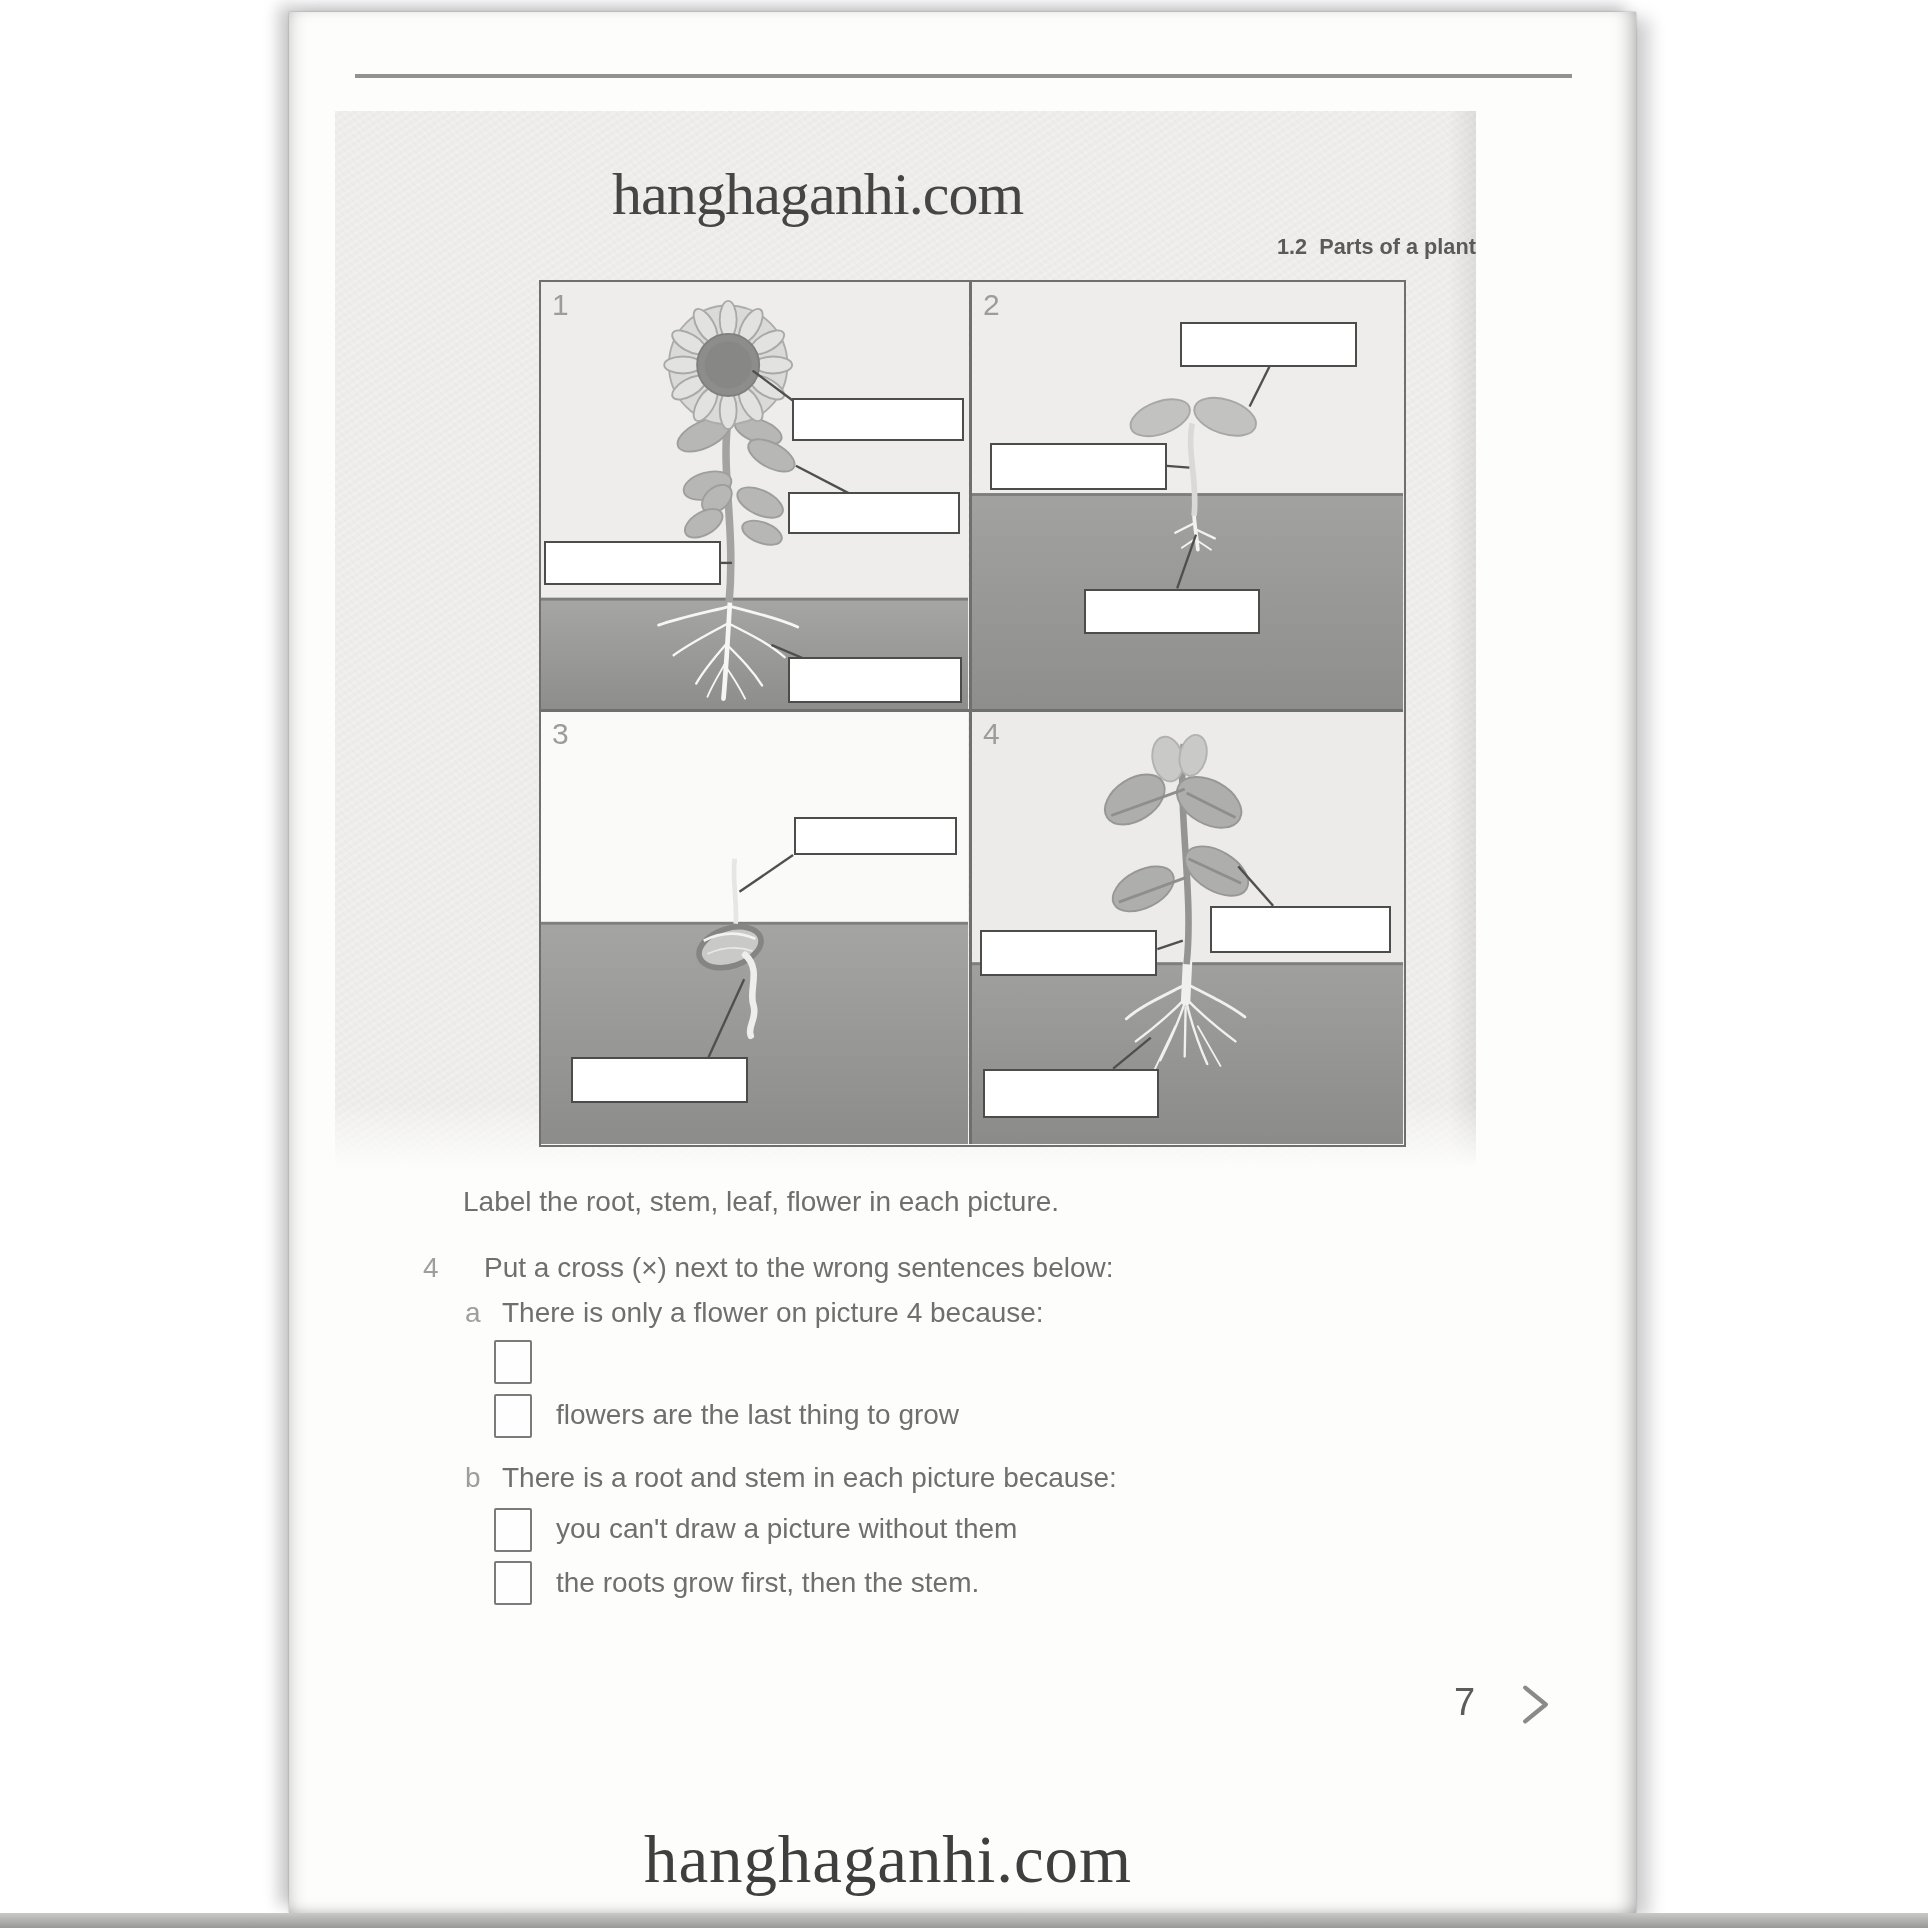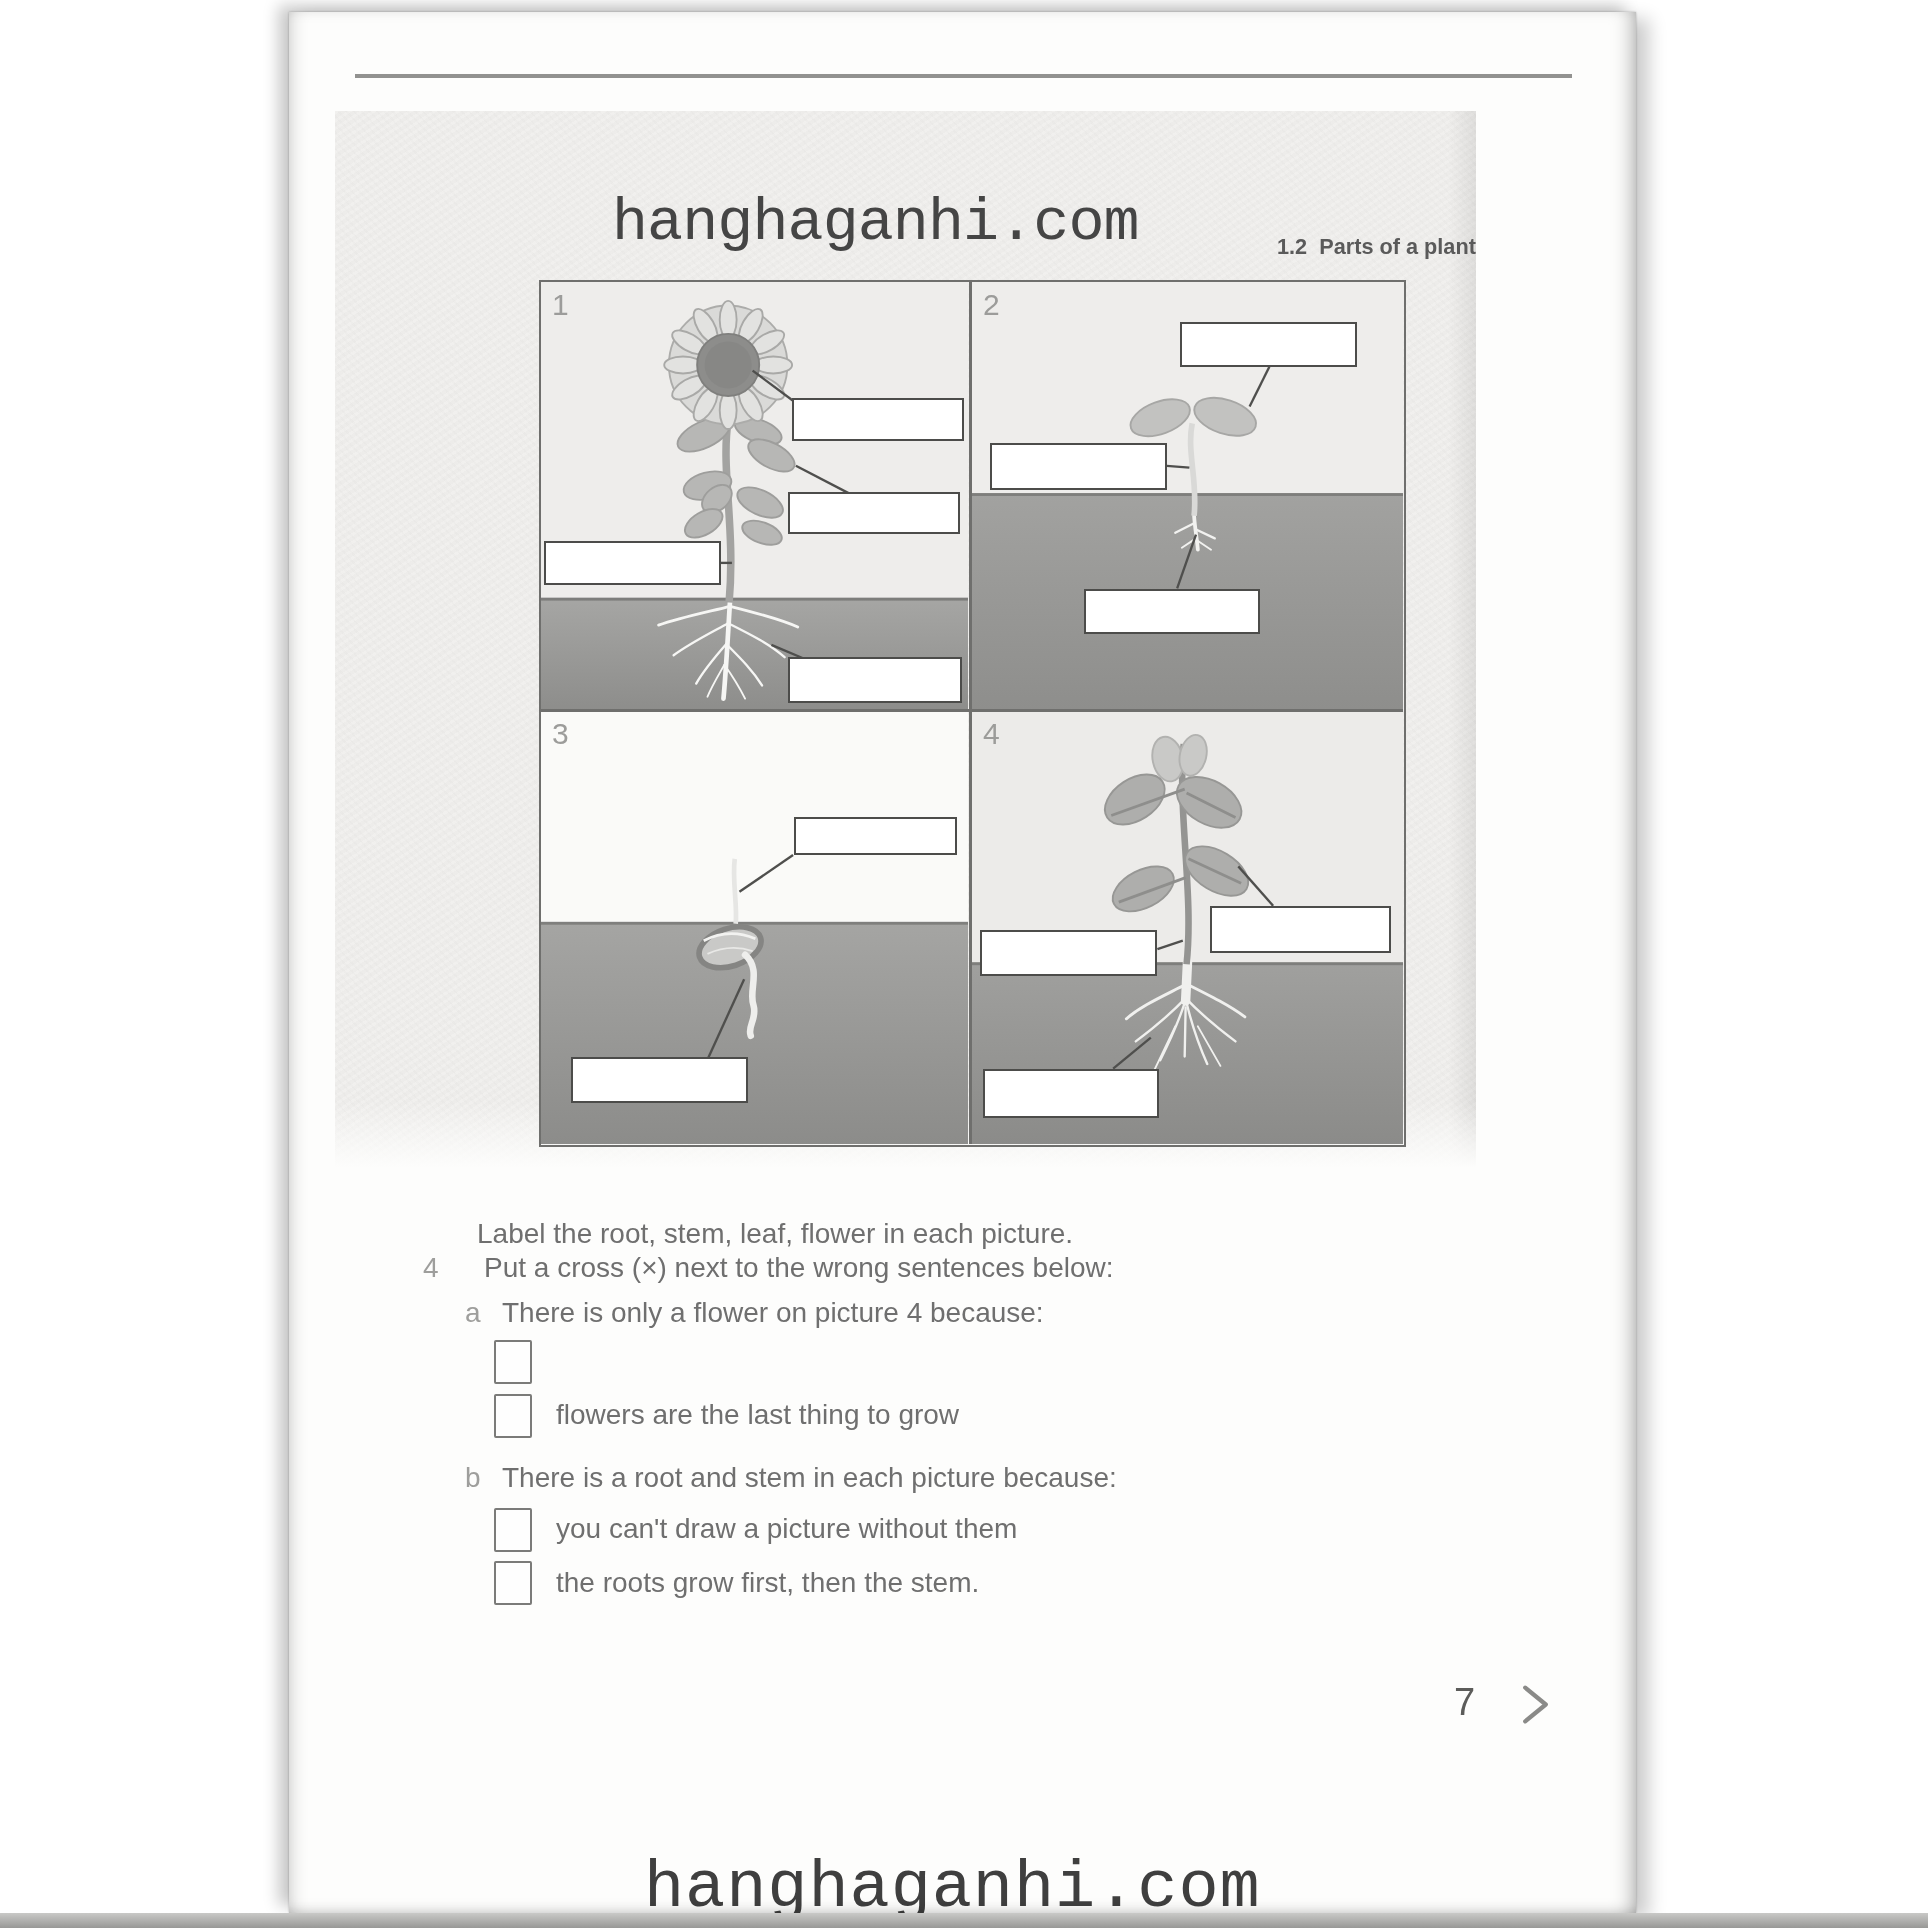--- a/index.html
+++ b/index.html
@@ -18,21 +18,21 @@
   
   .scan-area{left:335px;top:111px;width:1141px;height:1057px;background:#f0efed;
      background-image:
        repeating-linear-gradient(47deg, rgba(120,120,118,0.025) 0 1.9px, rgba(255,255,255,0) 1.9px 5.6px),
        repeating-linear-gradient(-33deg, rgba(255,255,255,0.05) 0 2.8px, rgba(0,0,0,0.012) 2.8px 6.6px);}
   .scan-area::before{content:"";position:absolute;right:0;top:0;width:28px;height:100%;
      background:linear-gradient(90deg, rgba(0,0,0,0) , rgba(0,0,0,0.07));}
   .scan-area::after{content:"";position:absolute;left:0;bottom:0;width:100%;height:66px;
      background:linear-gradient(180deg, rgba(253,253,252,0), #fdfdfc);}
 
-  .wm{color:#454545;font-family:Liberation Mono, monospace;white-space:nowrap;margin-top:29px;}
+  .wm{color:#454545;font-family:Liberation Serif, serif;white-space:nowrap;}
   .wm-top{left:612px;top:160px;font-size:60px;letter-spacing:-0.9px;}
   .wm-bottom{left:644px;top:1821px;font-size:67px;letter-spacing:0.9px;color:#3f3f3f;}
 
   .section-label{left:1277px;top:188px;font-size:21.7px;font-weight:700;color:#5a5a5a;white-space:pre;margin-top:46px;}
 
   
   .figure-grid{left:539px;top:280px;width:867px;height:867px;border:2.8px solid #6f6f6d;box-sizing:border-box;}
   .panel{overflow:hidden;}
   .panel svg{position:absolute;left:0;top:0;width:100%;height:100%;}
   .panel1{left:541px;top:282px;width:427px;height:427px;background:#eeedeb;}
@@ -254,21 +254,21 @@
   <div class="abs label-box" style="left:990px;top:443px;width:177px;height:47px;"></div>
   <div class="abs label-box" style="left:1084px;top:589px;width:176px;height:45px;"></div>
 
   <div class="abs label-box" style="left:794px;top:817px;width:163px;height:38px;"></div>
   <div class="abs label-box" style="left:571px;top:1057px;width:177px;height:46px;"></div>
 
   <div class="abs label-box" style="left:1210px;top:906px;width:181px;height:47px;"></div>
   <div class="abs label-box" style="left:980px;top:930px;width:177px;height:46px;"></div>
   <div class="abs label-box" style="left:983px;top:1069px;width:176px;height:49px;"></div>
 
-  <div class="abs bodytxt" style="left:477px;top:1183px;margin-top:32px;">Label the root, stem, leaf, flower in each picture.</div>
+  <div class="abs bodytxt" style="left:463px;top:1183px;">Label the root, stem, leaf, flower in each picture.</div>
 
   <div class="abs bodytxt marker" style="left:423px;top:1249px;">4</div>
   <div class="abs bodytxt" style="left:484px;top:1249px;">Put a cross (×) next to the wrong sentences below:</div>
 
   <div class="abs bodytxt marker" style="left:465px;top:1294px;">a</div>
   <div class="abs bodytxt" style="left:502px;top:1294px;">There is only a flower on picture 4 because:</div>
 
   <div class="abs cbx" style="left:494px;top:1340px;"></div>
 
   <div class="abs cbx" style="left:494px;top:1394px;"></div>

